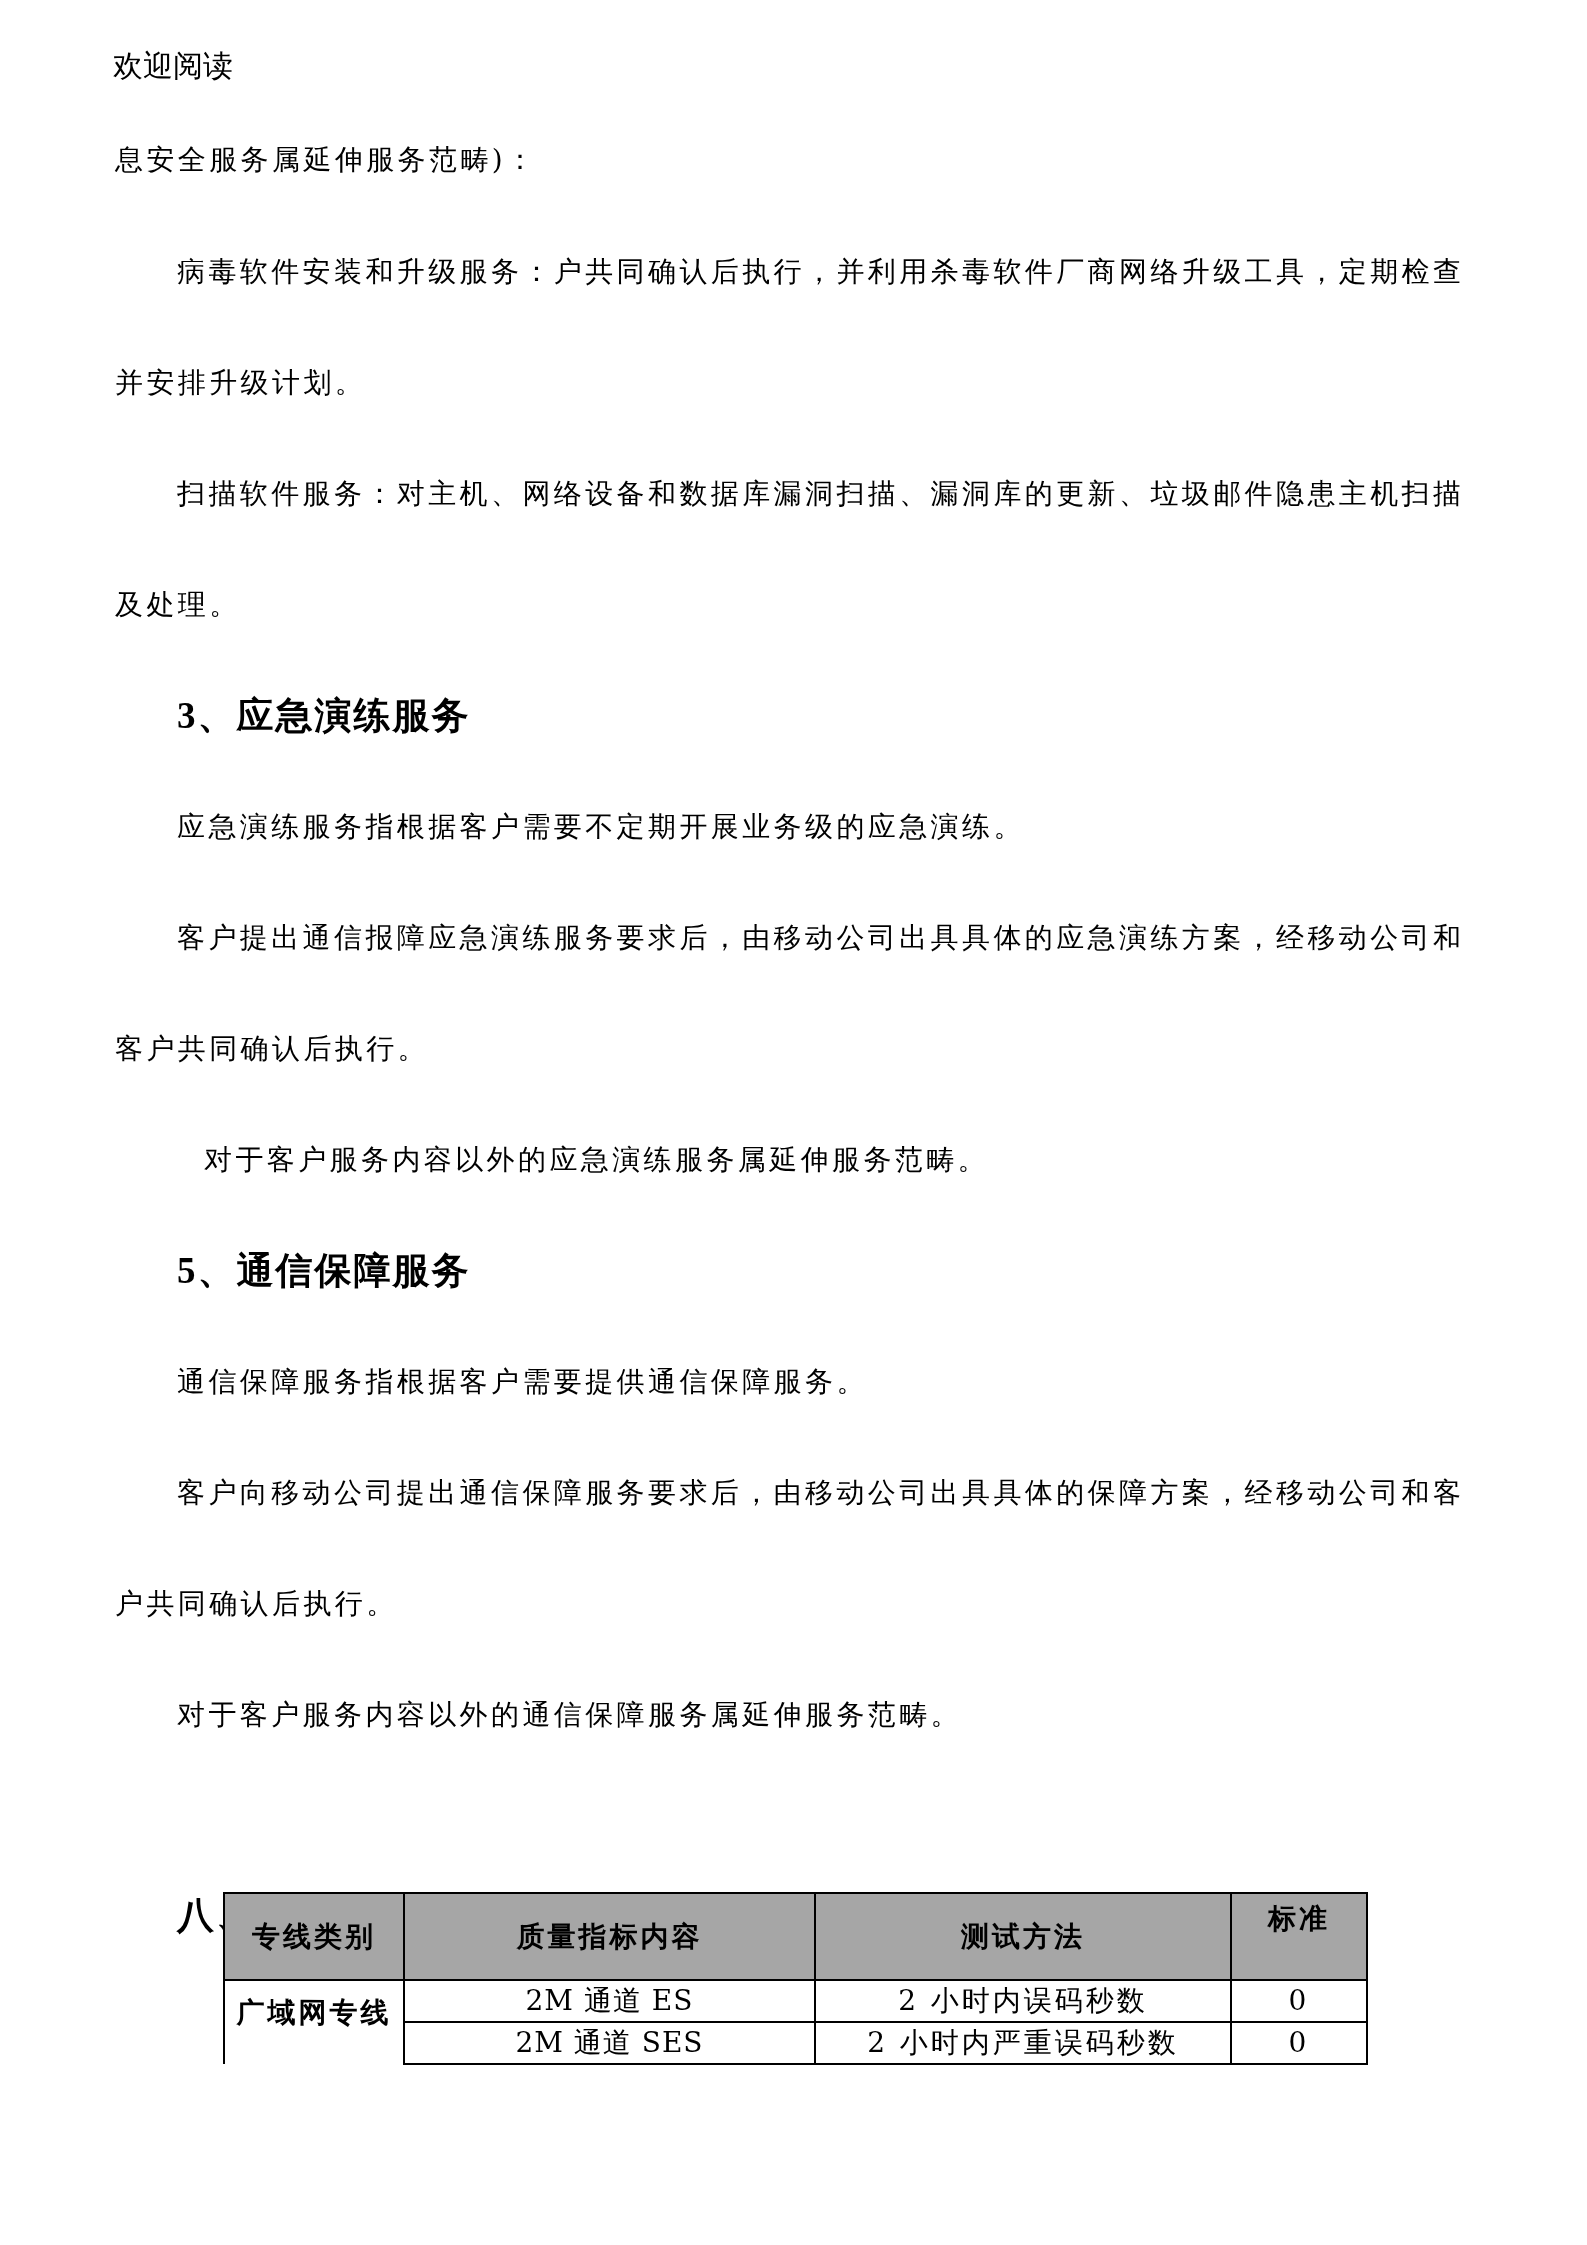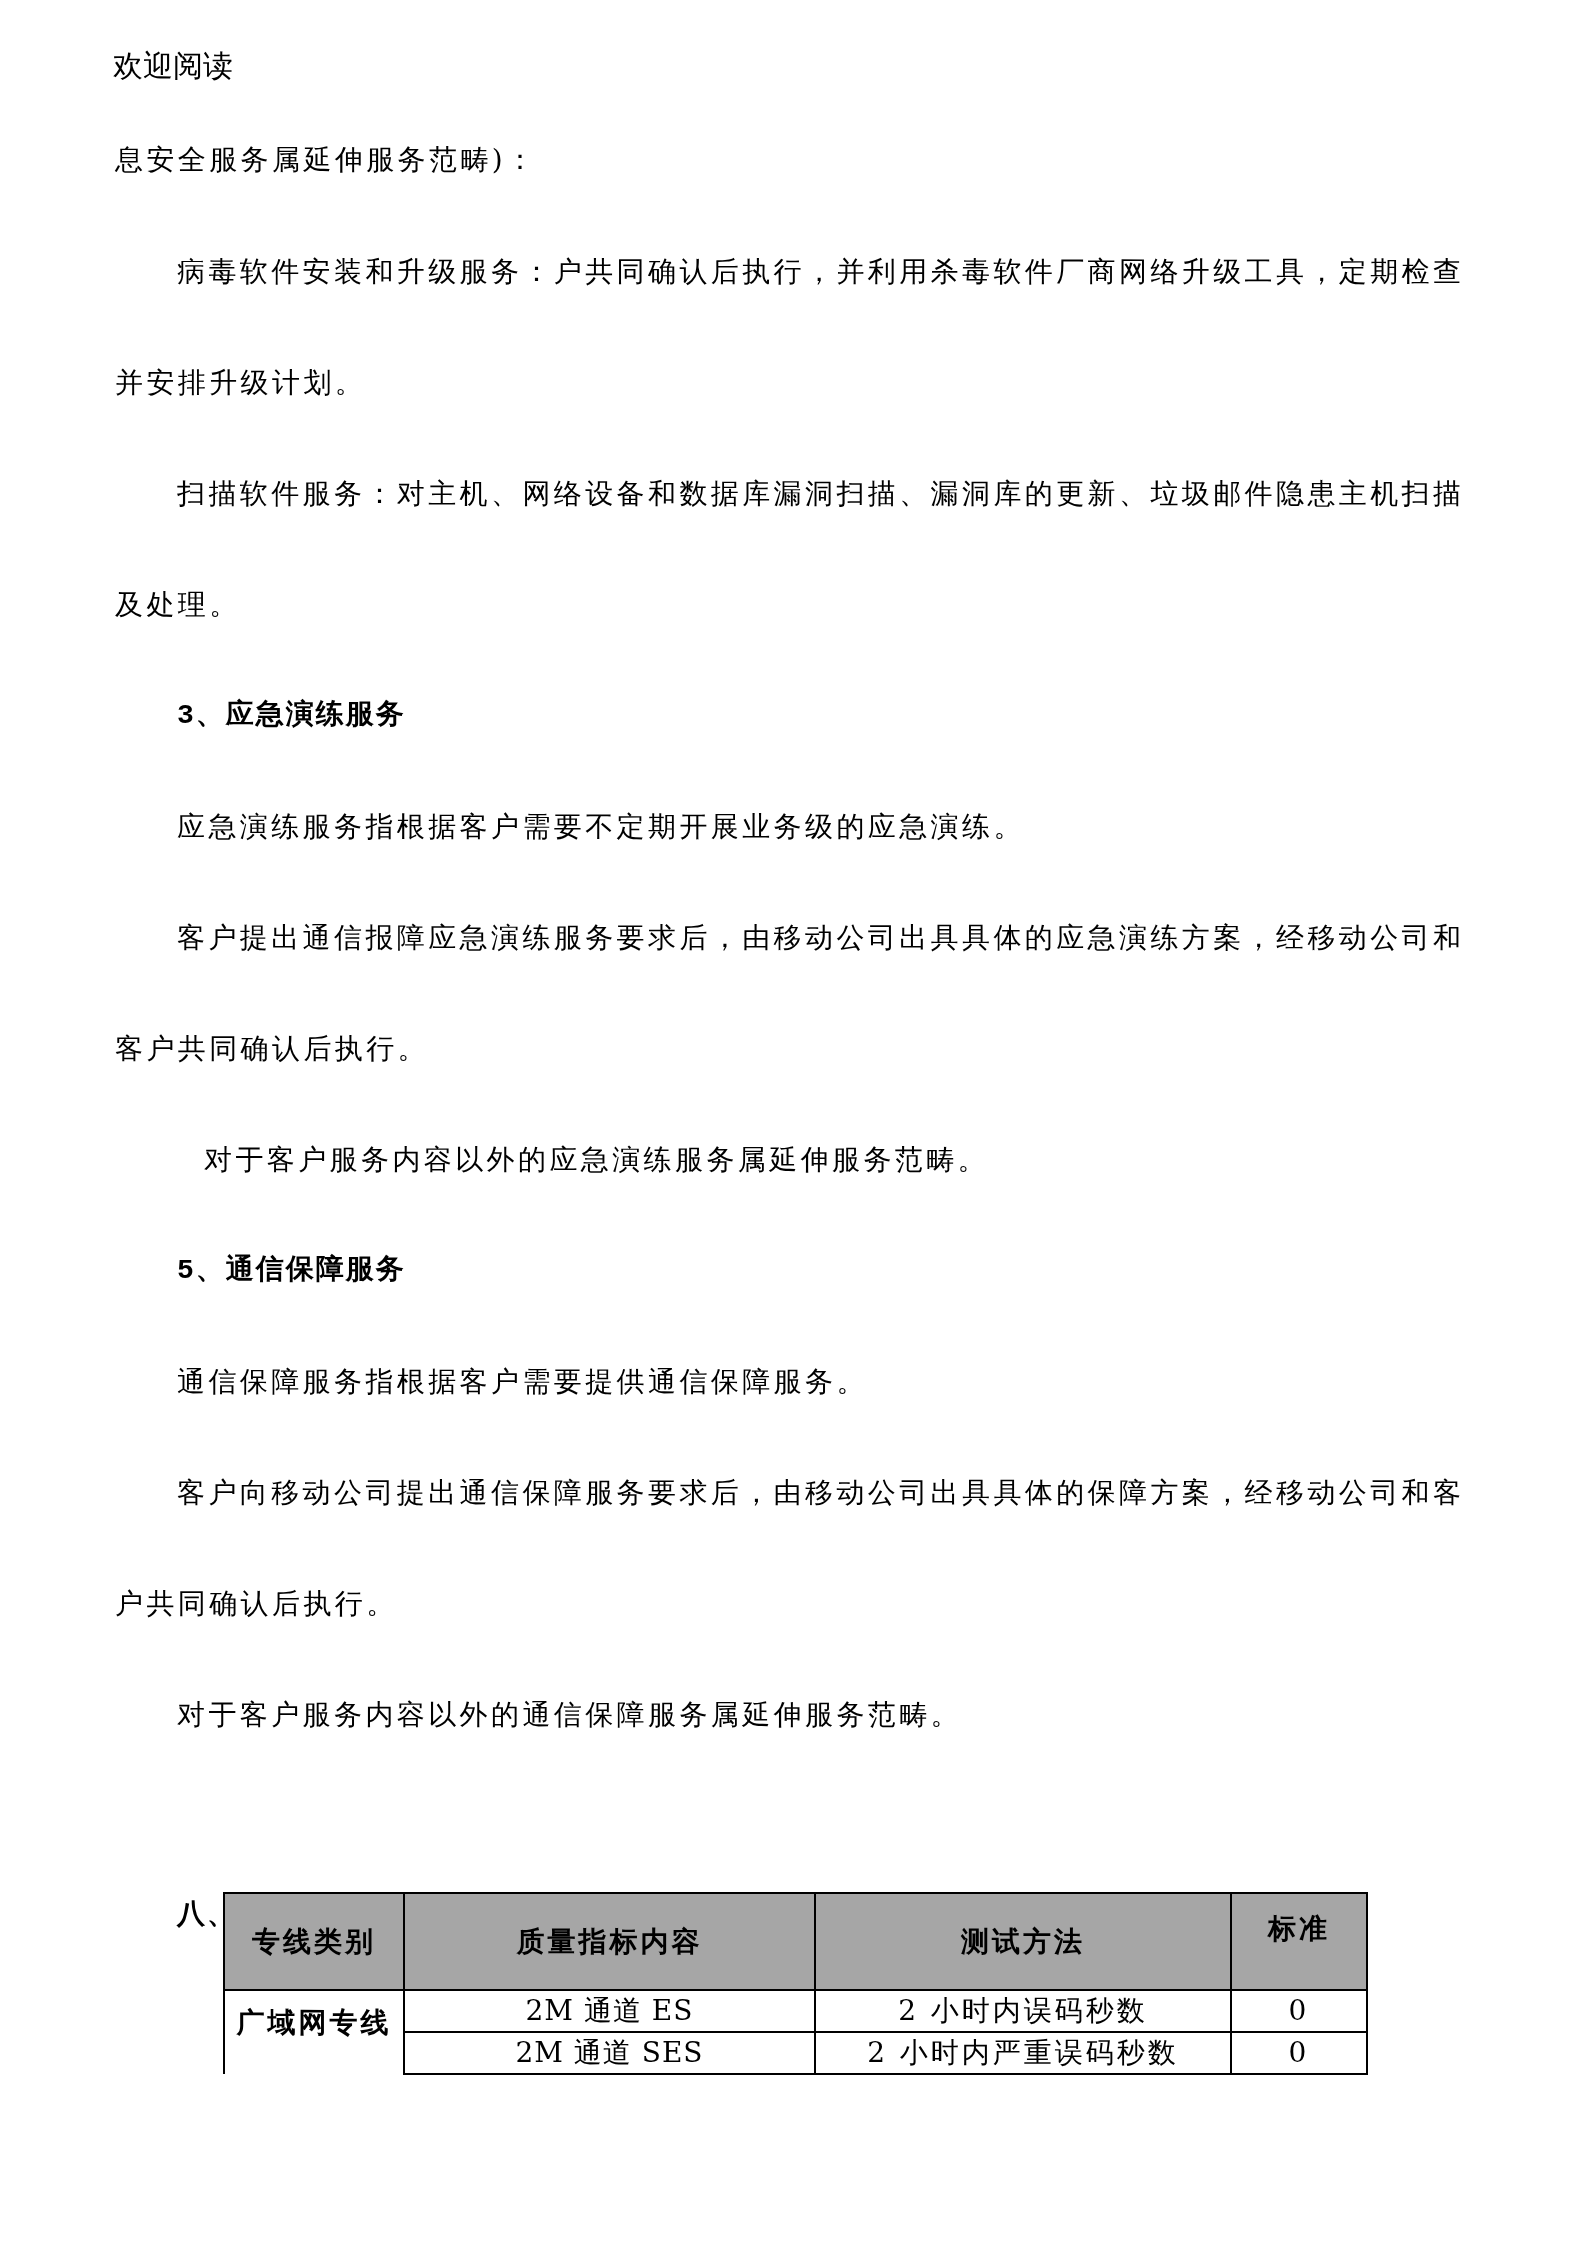--- a/index.html
+++ b/index.html
@@ -13,36 +13,36 @@
     font-family: "DejaVu Sans", "Liberation Sans", sans-serif;
     font-size: 30px; line-height: 40px; letter-spacing: 0px;
   }
   .line {
     position: absolute; left: 115px; white-space: nowrap;
     font-size: 28px; line-height: 40px; letter-spacing: 3.4px;
   }
   .indent { left: 177px; }
   .heading {
     position: absolute; left: 177px; white-space: nowrap;
-    font-family: Liberation Mono, monospace;
-    font-weight: bold; font-size: 28px; line-height: 40px; letter-spacing: 2px;
+    font-family: Liberation Serif, serif;
+    font-weight: bold; font-size: 37px; line-height: 40px; letter-spacing: 2px;
   }
   table.qt {
     position: absolute; left: 223px; top: 1892px;
     border-collapse: collapse; table-layout: fixed;
     font-family: "DejaVu Serif", "Liberation Serif", serif;
   }
   table.qt th, table.qt td {
     border: 2px solid #000; text-align: center; padding: 0; font-size: 28px;
   }
   table.qt th {
     background: #a6a6a6; font-weight: bold; height: 79px; vertical-align: middle;
     letter-spacing: 3px;
   }
-  table.qt th.std { vertical-align: top; padding-top: 16px; }
+  table.qt th.std { vertical-align: top; padding-top: 6px; }
   table.qt td { height: 40px; line-height: 38px; letter-spacing: 3px; }
   table.qt td.cat {
     font-weight: bold; line-height: 40px; vertical-align: top; padding-top: 12px;
     border-bottom: none;
   }
   table.qt td.metric { font-weight: normal; letter-spacing: 1px; }
 </style>
 </head>
 <body>
 

